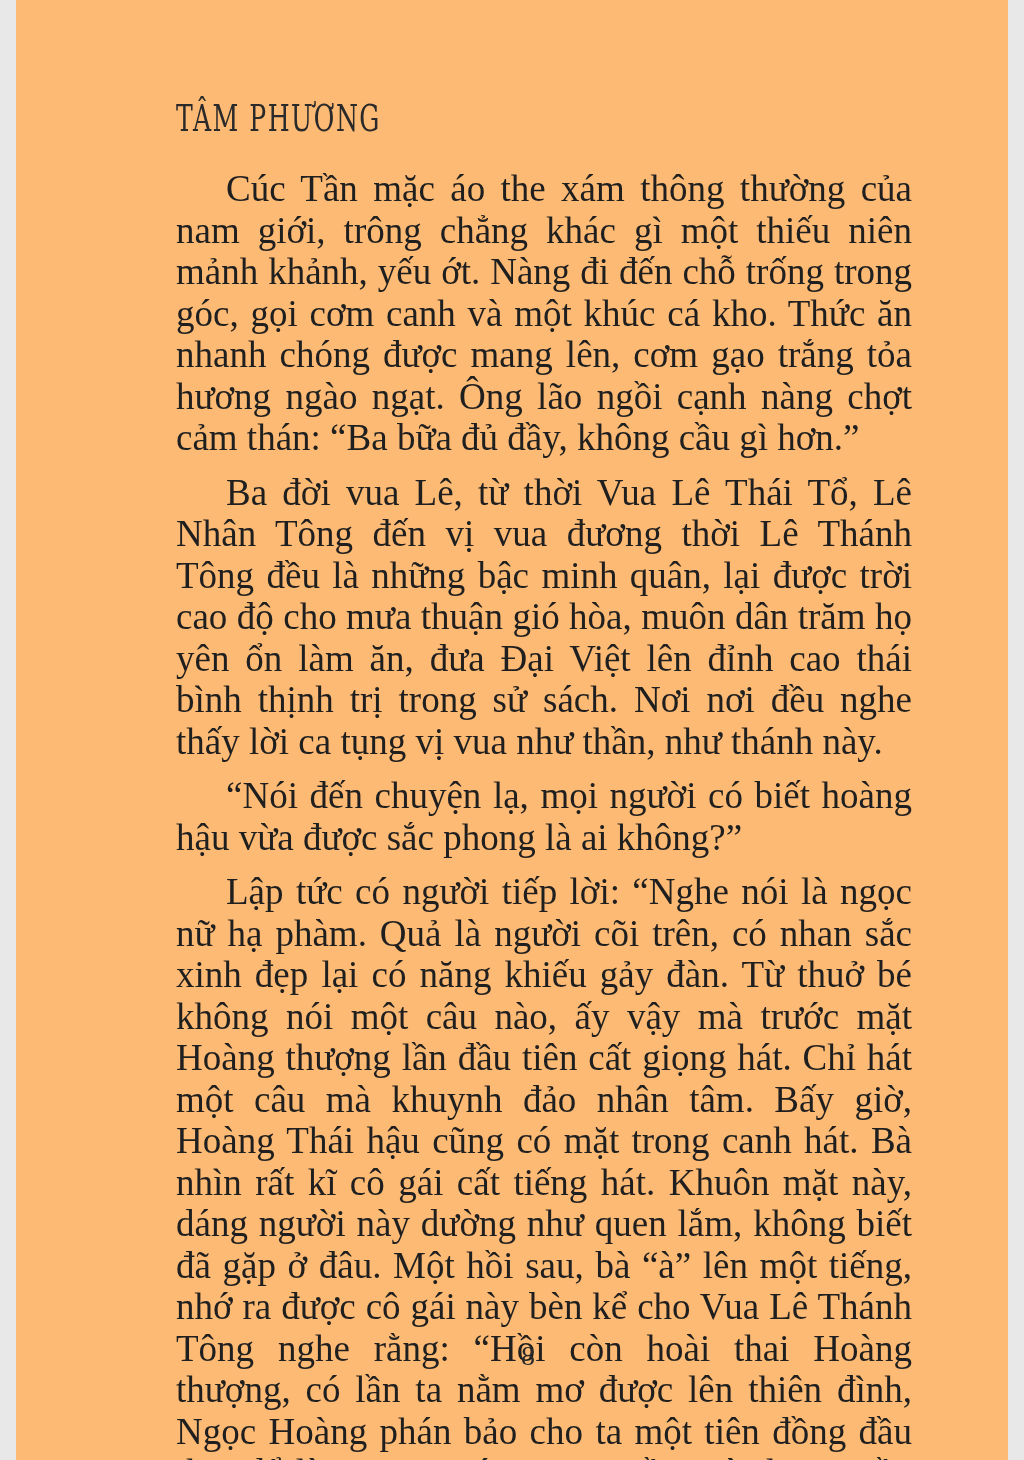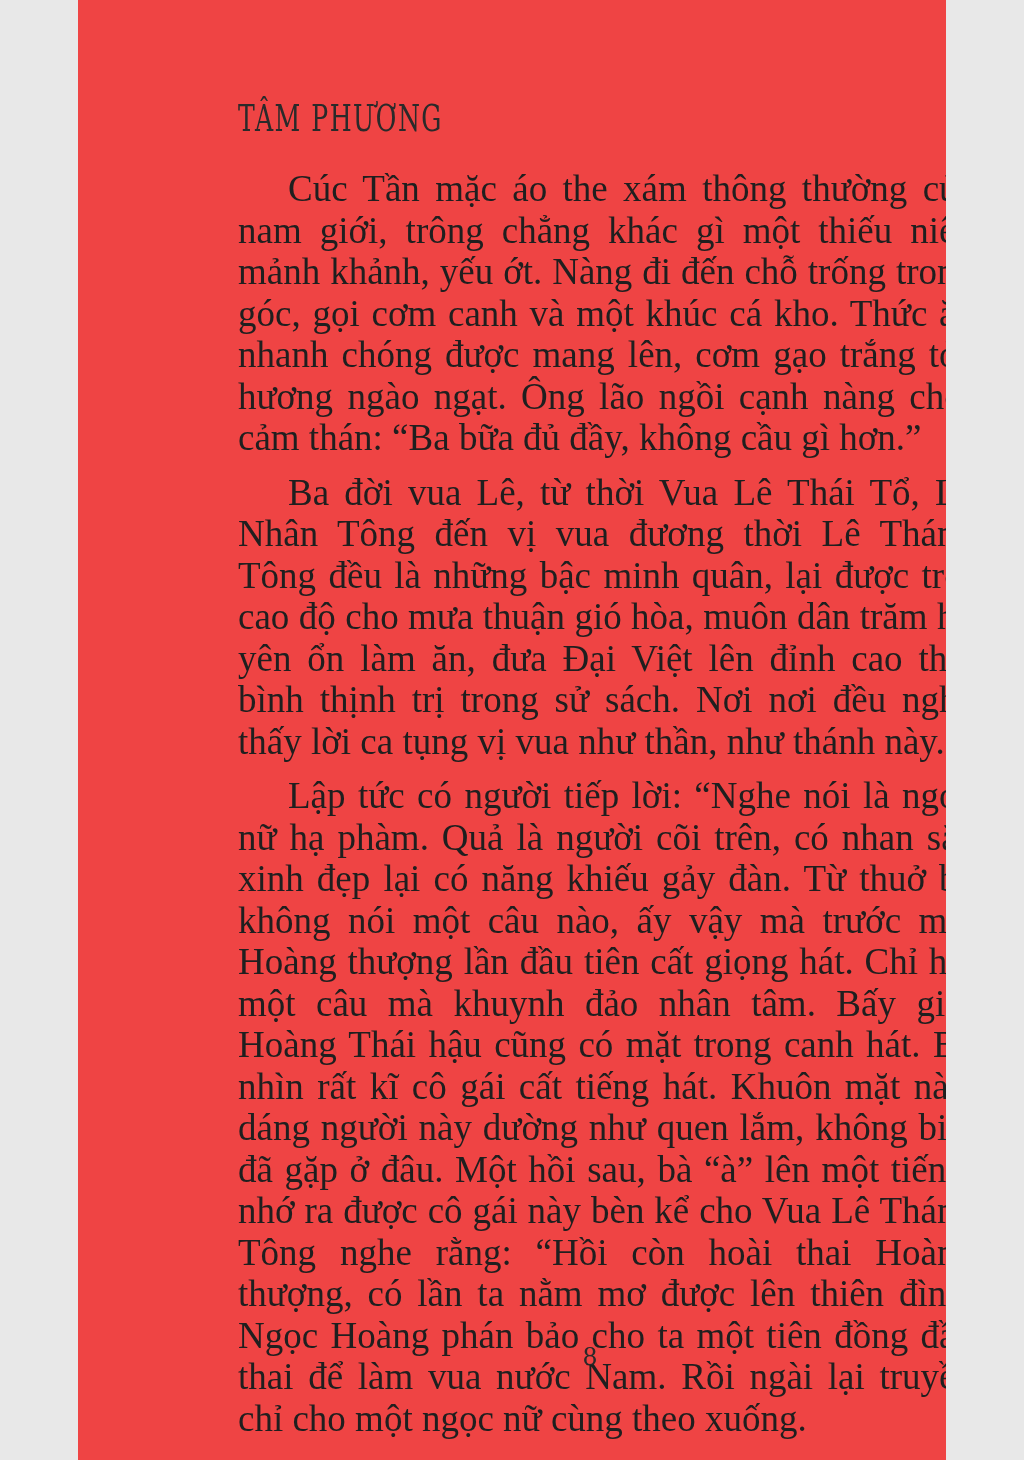--- a/index.html
+++ b/index.html
@@ -2,24 +2,24 @@
 <html lang="vi"><head>
 <meta charset="utf-8">
 <style>
   html, body {
     margin: 0;
     padding: 0;
     background: #e8e8e8;
   }
   .page {
     position: relative;
-    width: 868px;
+    width: 992px;
     height: 1460px;
     margin: 0 auto;
-    background: #ef4444;
+    background: #fdba74;
     overflow: hidden;
     font-family: "Liberation Serif", "DejaVu Serif", serif;
     color: #1f1f1f;
   }
   .author-header {
     position: absolute;
     left: 160px;
     top: 96px;
     font-family: "DejaVu Serif", serif;
     font-size: 34px;
@@ -57,18 +57,19 @@
 </head>
 <body>
 
 <div class="page">
 
   <div class="author-header">TÂM PHƯƠNG</div>
 
   <div class="body-text">
     <p>Cúc Tần mặc áo the xám thông thường của nam giới, trông chẳng khác gì một thiếu niên mảnh khảnh, yếu ớt. Nàng đi đến chỗ trống trong góc, gọi cơm canh và một khúc cá kho. Thức ăn nhanh chóng được mang lên, cơm gạo trắng tỏa hương ngào ngạt. Ông lão ngồi cạnh nàng chợt cảm thán: “Ba bữa đủ đầy, không cầu gì hơn.”</p>
     <p>Ba đời vua Lê, từ thời Vua Lê Thái Tổ, Lê Nhân Tông đến vị vua đương thời Lê Thánh Tông đều là những bậc minh quân, lại được trời cao độ cho mưa thuận gió hòa, muôn dân trăm họ yên ổn làm ăn, đưa Đại Việt lên đỉnh cao thái bình thịnh trị trong sử sách. Nơi nơi đều nghe thấy lời ca tụng vị vua như thần, như thánh này.</p>
+    <p>“Nói đến chuyện lạ, mọi người có biết hoàng hậu vừa được sắc phong là ai không?”</p>
     <p>Lập tức có người tiếp lời: “Nghe nói là ngọc nữ hạ phàm. Quả là người cõi trên, có nhan sắc xinh đẹp lại có năng khiếu gảy đàn. Từ thuở bé không nói một câu nào, ấy vậy mà trước mặt Hoàng thượng lần đầu tiên cất giọng hát. Chỉ hát một câu mà khuynh đảo nhân tâm. Bấy giờ, Hoàng Thái hậu cũng có mặt trong canh hát. Bà nhìn rất kĩ cô gái cất tiếng hát. Khuôn mặt này, dáng người này dường như quen lắm, không biết đã gặp ở đâu. Một hồi sau, bà “à” lên một tiếng, nhớ ra được cô gái này bèn kể cho Vua Lê Thánh Tông nghe rằng: “Hồi còn hoài thai Hoàng thượng, có lần ta nằm mơ được lên thiên đình, Ngọc Hoàng phán bảo cho ta một tiên đồng đầu thai để làm vua nước Nam. Rồi ngài lại truyền chỉ cho một ngọc nữ cùng theo xuống.</p>
   </div>
 
   <div class="page-number">8</div>
 
 </div>
 
 </body></html>

